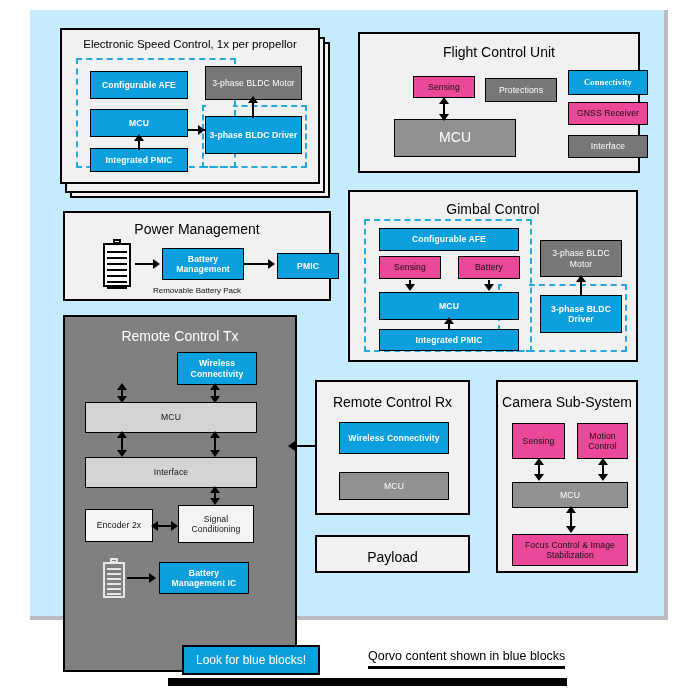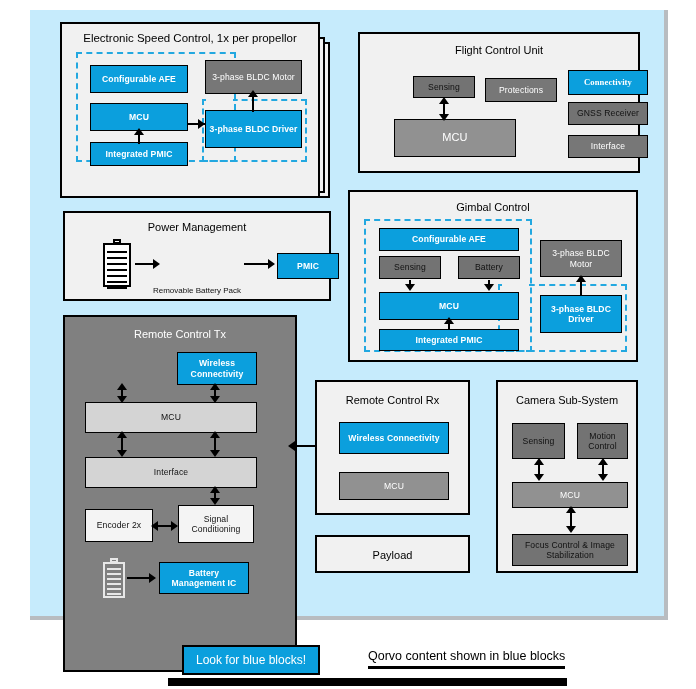--- a/index.html
+++ b/index.html
@@ -19,24 +19,24 @@
           font-size:11.5px;color:#000;}
   .ptitle.light{color:#fff;}
 
   
   .blk{position:absolute;box-sizing:border-box;border:1.4px solid #000;
        display:flex;align-items:center;justify-content:center;text-align:center;
        font-size:8.6px;line-height:1.22;letter-spacing:.1px;padding:0 2px;}
   .blue {background:#0b9fdd;color:#fff;font-weight:bold;}
   .gray-d{background:#777777;color:#fff;}
   .gray-m{background:#919191;color:#fff;}
-  .gray-l{background:#737373;color:#111;}
+  .gray-l{background:#ec4899;color:#111;}
   .gray-ll{background:#d4d4d4;color:#111;}
   .white {background:#f4f4f4;color:#111;}
-  .big   {font-size:11px;}
+  .big   {font-size:14px;}
 
   
   .dash{position:absolute;border:2.2px dashed #23a8e0;box-sizing:border-box;}
   .dash-mask{position:absolute;background:#f1f1f1;}
 
   
   .ar{position:absolute;background:#000;}
   .ar.v{width:2px;}
   .ar.h{height:2px;}
   .head{position:absolute;width:0;height:0;}
@@ -66,21 +66,21 @@
   #bottom-bar{position:absolute;left:168px;top:678px;width:399px;height:8px;background:#000;}
 </style>
 </head>
 <body>
 
 <div id="canvas">
 
   <div class="panel" style="left:40px;top:32px;width:260px;height:156px;"></div>
   <div class="panel" style="left:35px;top:27px;width:260px;height:156px;"></div>
 
-  <div class="panel" id="esc-panel" style="left:30px;top:12px;width:260px;height:176px;">
+  <div class="panel" id="esc-panel" style="left:30px;top:18px;width:260px;height:156px;">
     <div class="ptitle" style="top:8px;">Electronic Speed Control, 1x per propellor</div>
 
     <div class="dash" style="left:14px;top:28px;width:160px;height:110px;"></div>
     <div class="dash" style="left:140px;top:75px;width:105px;height:63px;"></div>
     <div class="dash-mask" style="left:143px;top:78px;width:29px;height:57px;"></div>
     <div class="dash-mask" style="left:144px;top:73px;width:27px;height:6px;"></div>
 
     <div class="blk blue" style="left:28px;top:41px;width:98px;height:28px;">Configurable AFE</div>
     <div class="blk blue" style="left:28px;top:79px;width:98px;height:28px;">MCU</div>
     <div class="blk blue" style="left:28px;top:118px;width:98px;height:24px;">Integrated PMIC</div>
@@ -118,20 +118,21 @@
         <div class="cap"></div>
       <div class="cell" style="top:12px;"></div>
         <div class="cell" style="top:18px;"></div>
       <div class="cell" style="top:24px;"></div>
         <div class="cell" style="top:30px;"></div>
       <div class="cell" style="top:36px;"></div>
         <div class="cell" style="top:42px;"></div>
       <div class="cell" style="top:48px;"></div>
     </div>
 
+    <div class="blk blue" style="left:97px;top:35px;width:82px;height:32px;">Battery Management</div>
     <div class="blk blue" style="left:212px;top:40px;width:62px;height:26px;">PMIC</div>
 
     <div class="ar h" style="left:70px;top:50px;width:22px;"></div>
     <div class="head right" style="left:88px;top:46px;"></div>
     <div class="ar h" style="left:179px;top:50px;width:28px;"></div>
     <div class="head right" style="left:203px;top:46px;"></div>
 
     <div class="caption" style="left:0;right:0;top:73px;">Removable Battery Pack</div>
   </div>
 

